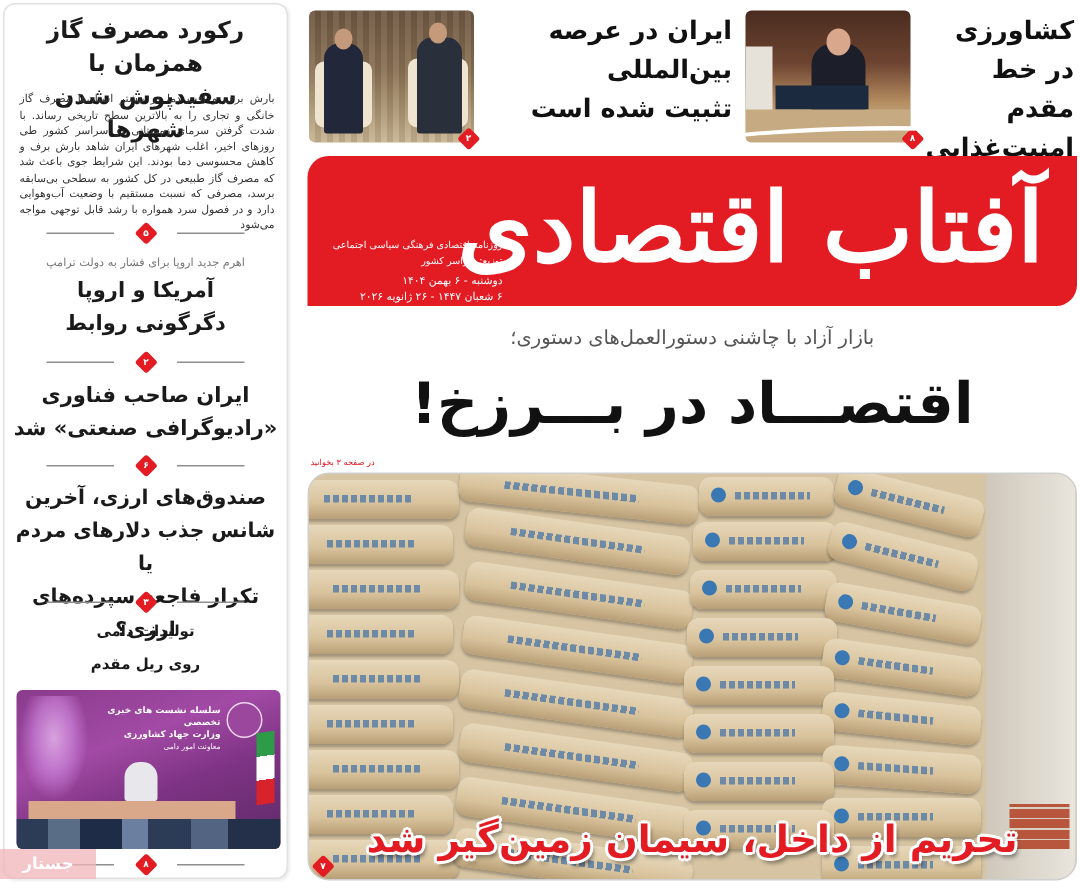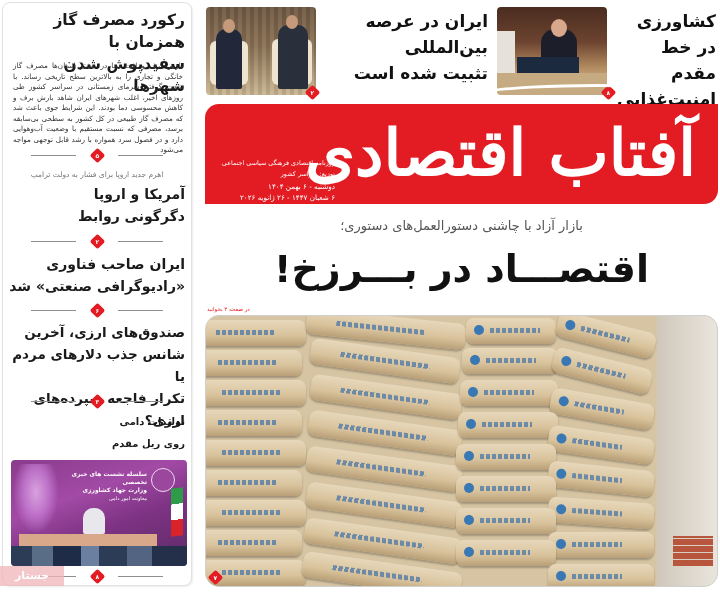--- a/index.html
+++ b/index.html
@@ -6,21 +6,21 @@
   html, body { width: 720px; height: 592px; overflow: hidden; background: #ffffff; }
   body { font-family: "DejaVu Sans", sans-serif; position: relative; color: #111; }
 
   
   .left-col {
     position: absolute; left: 2px; top: 2px; width: 190px; height: 584px;
     border: 1px solid #e2e2e2; border-radius: 8px; background: #fff;
     box-shadow: 1px 1px 2px rgba(0,0,0,0.08);
   }
   .lc-headline {
-    position: absolute; left: 6px; right: 6px; text-align: right;
+    position: absolute; left: 6px; right: 6px; text-align: center;
     font-weight: bold; color: #1a1a1a; direction: rtl;
   }
   .lc-body {
     position: absolute; left: 10px; right: 8px; top: 58px;
     font-size: 7.2px; line-height: 10.5px; text-align: justify; direction: rtl; color: #333;
   }
   .divider {
     position: absolute; left: 28px; right: 28px; height: 12px;
   }
   .divider .line {
@@ -442,16 +442,17 @@
       </div>
     <div class="bag" style="left:250px; top:224px; width:100px;">
         <div class="dot" style="left:8px;"></div>
         <div class="stripe" style="left:24px; width:50px;"></div>
       </div>
     <div class="bag" style="left:342px; top:248px; width:106px;">
         <div class="dot" style="left:8px;"></div>
         <div class="stripe" style="left:24px; width:50px;"></div>
       </div>
   </div>
+  <div class="photo-caption">تحریم از داخل، سیمان زمین‌گیر شد</div>
 </div>
 <div class="badge photo-badge">
     <span>۷</span>
   </div>
 
 </body></html>

